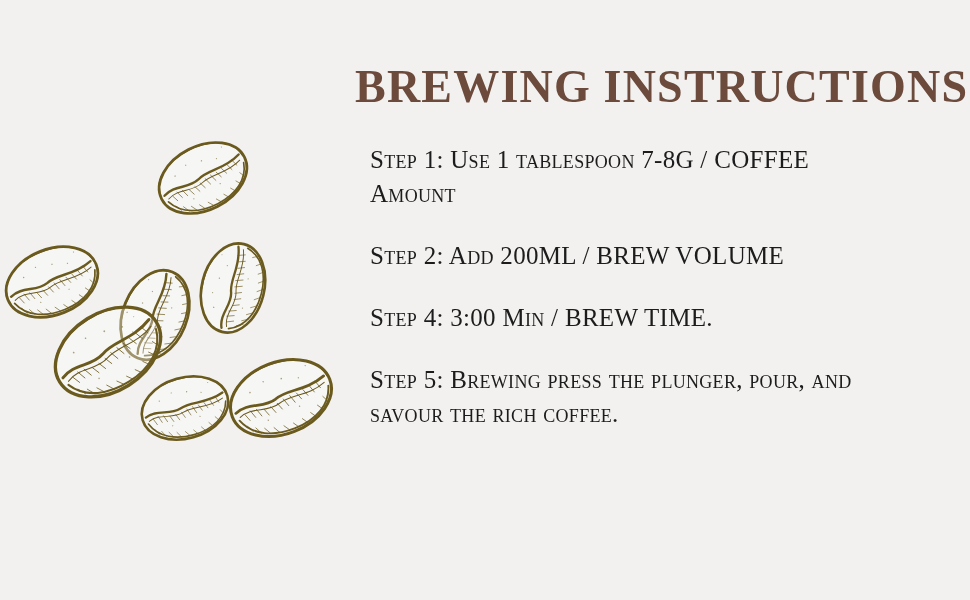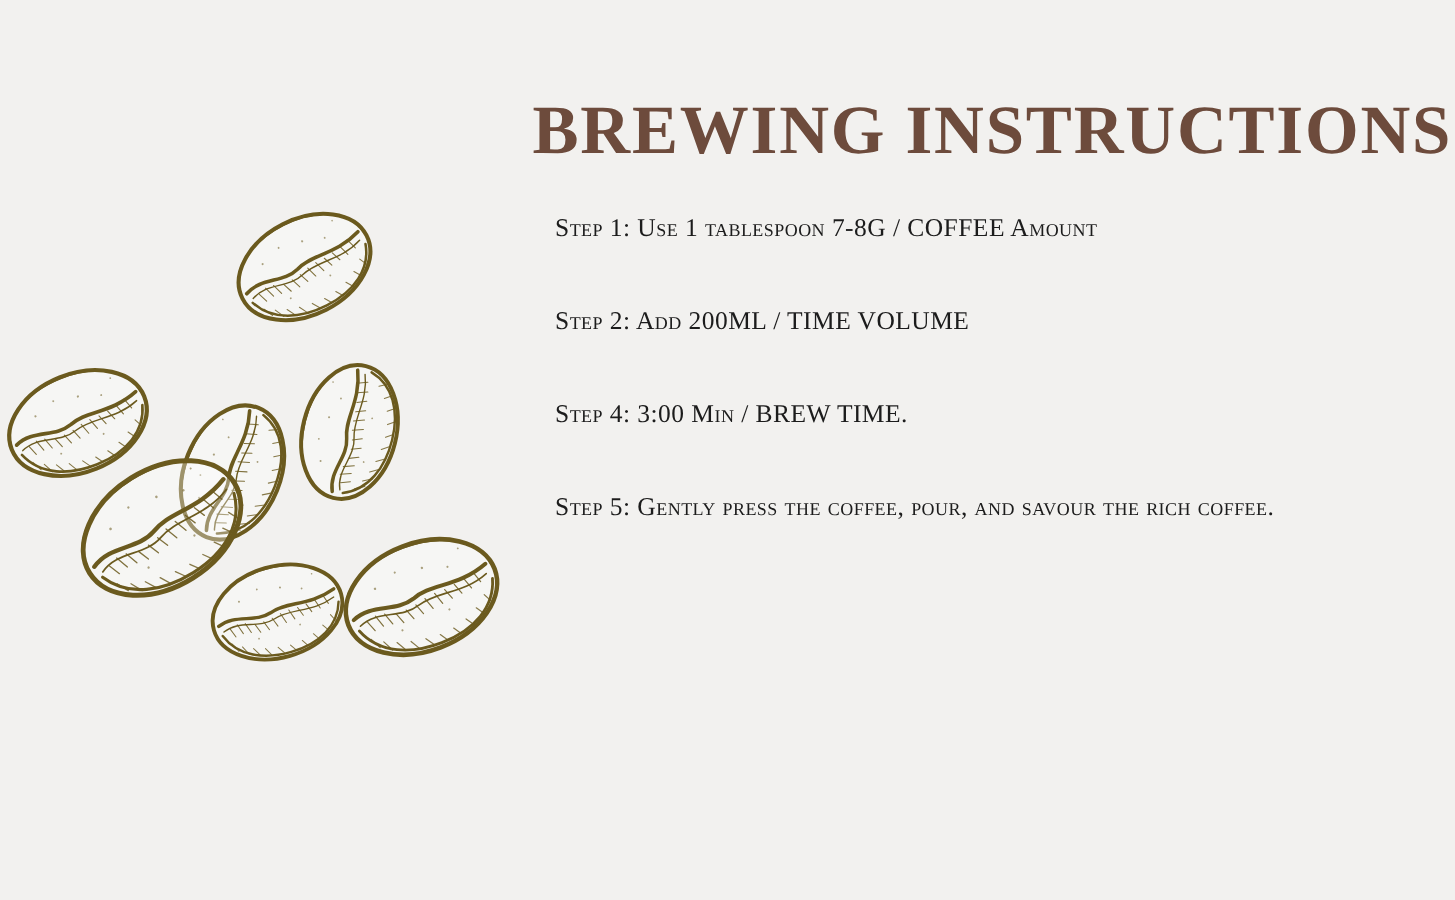--- a/index.html
+++ b/index.html
@@ -56,21 +56,21 @@
     white-space: nowrap;
   }
   .steps {
     position: absolute;
     left: 15px;
     top: 118px;
     width: 540px;
   }
   .step {
     font-family: "Liberation Serif", "DejaVu Serif", serif;
-    font-size: 17px;
+    font-size: 25px;
     line-height: 34px;
     color: #1c1c1c;
     font-variant: small-caps;
     letter-spacing: 0.3px;
     margin-bottom: 28px;
     max-width: 525px;
   }
   .step:last-child { margin-bottom: 0; }
 </style>
 </head>
@@ -161,19 +161,19 @@
       </g>
     </svg>
   </div>
 
   <div class="content">
 
     <h1 class="title">Brewing Instructions</h1>
 
     <div class="steps">
       <p class="step">Step 1: Use 1 tablespoon 7-8G / COFFEE Amount</p>
-      <p class="step">Step 2: Add 200ML / TIME VOLUME</p>
+      <p class="step">Step 2: Add 200ML / BREW VOLUME</p>
       <p class="step">Step 4: 3:00 Min / BREW TIME.</p>
-      <p class="step">Step 5: Gently press the coffee, pour, and savour the rich coffee.</p>
+      <p class="step">Step 5: Brewing press the plunger, pour, and savour the rich coffee.</p>
     </div>
 
   </div>
 </div>
 
 </body></html>

